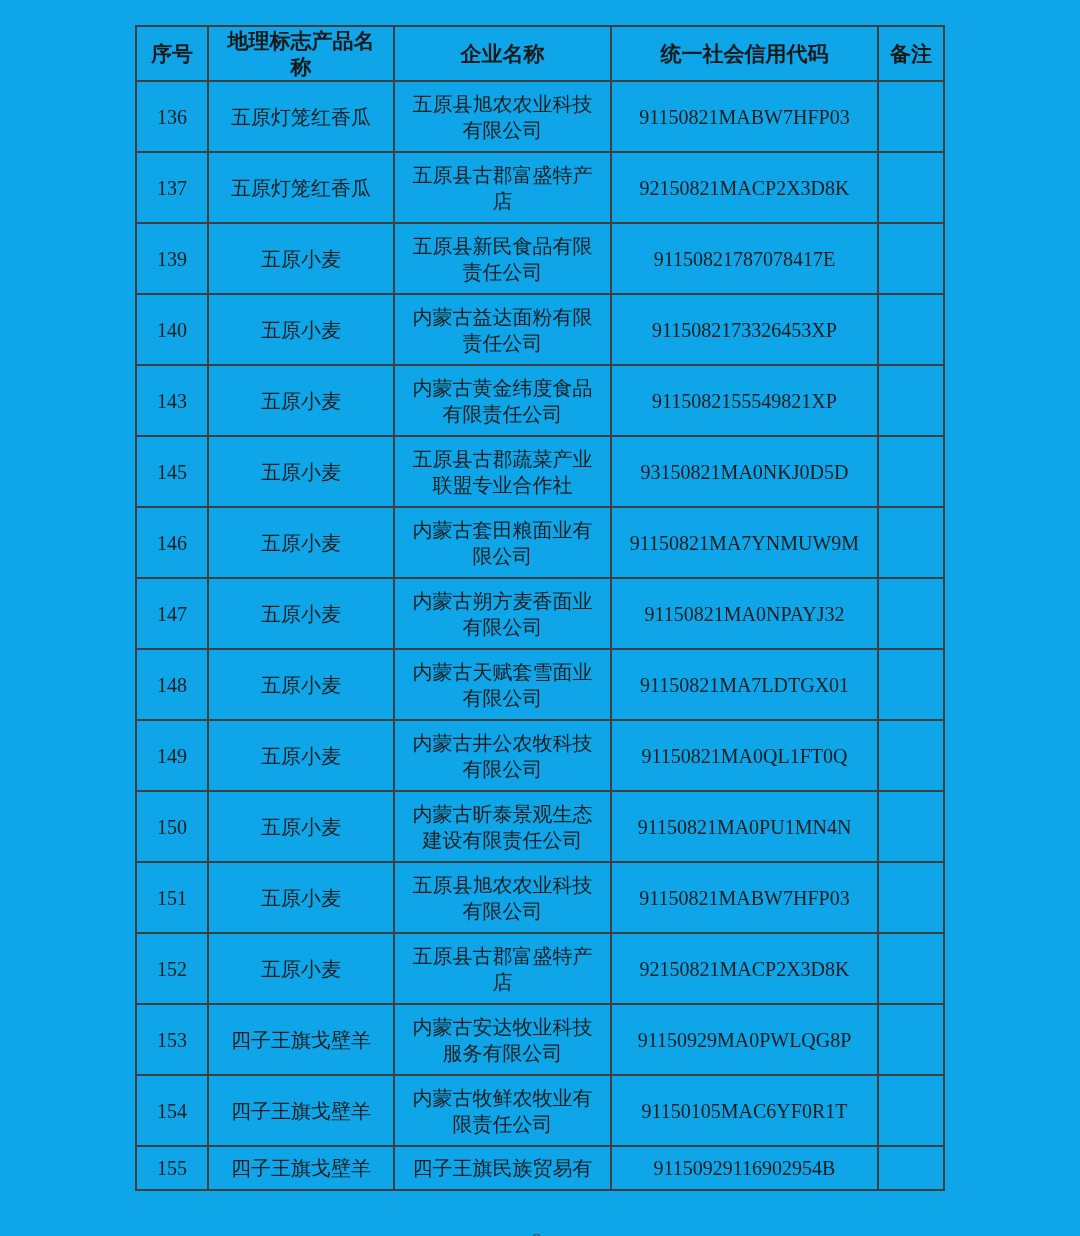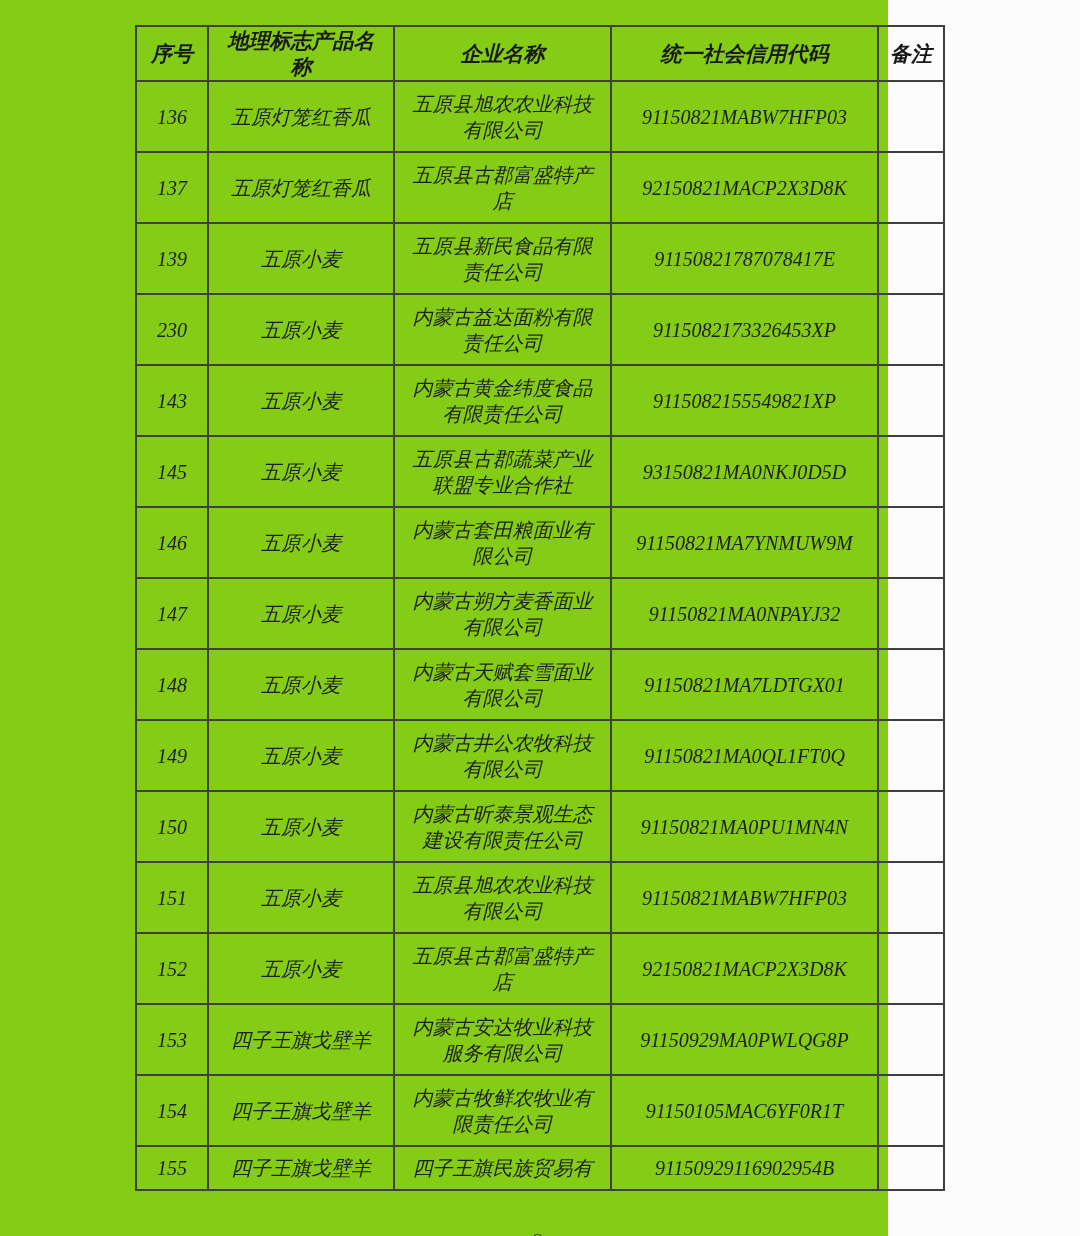--- a/index.html
+++ b/index.html
@@ -7,24 +7,23 @@
     padding: 0;
     width: 1080px;
     height: 1236px;
     background: #fcfcfc;
     overflow: hidden;
     font-family: "Liberation Serif", "DejaVu Serif", serif;
     color: #1e1e1e;
   }
   .page {
     position: relative;
-    width: 888px;
+    width: 1080px;
     height: 1236px;
-    background: #84cc16;
-    font-style: italic;
+    background: #0ea5e9;
   }
   .table-wrap {
     position: absolute;
     left: 135px;
     top: 25px;
     width: 808px;
   }
   table.gi-table {
     border-collapse: collapse;
     table-layout: fixed;
@@ -115,21 +114,21 @@
             <td class="col-remark"></td>
           </tr>
           <tr>
             <td class="col-no">139</td>
             <td class="col-product">五原小麦</td>
             <td class="col-company">五原县新民食品有限责任公司</td>
             <td class="col-code">91150821787078417E</td>
             <td class="col-remark"></td>
           </tr>
           <tr>
-            <td class="col-no">230</td>
+            <td class="col-no">140</td>
             <td class="col-product">五原小麦</td>
             <td class="col-company">内蒙古益达面粉有限责任公司</td>
             <td class="col-code">9115082173326453XP</td>
             <td class="col-remark"></td>
           </tr>
           <tr>
             <td class="col-no">143</td>
             <td class="col-product">五原小麦</td>
             <td class="col-company">内蒙古黄金纬度食品有限责任公司</td>
             <td class="col-code">9115082155549821XP</td>

